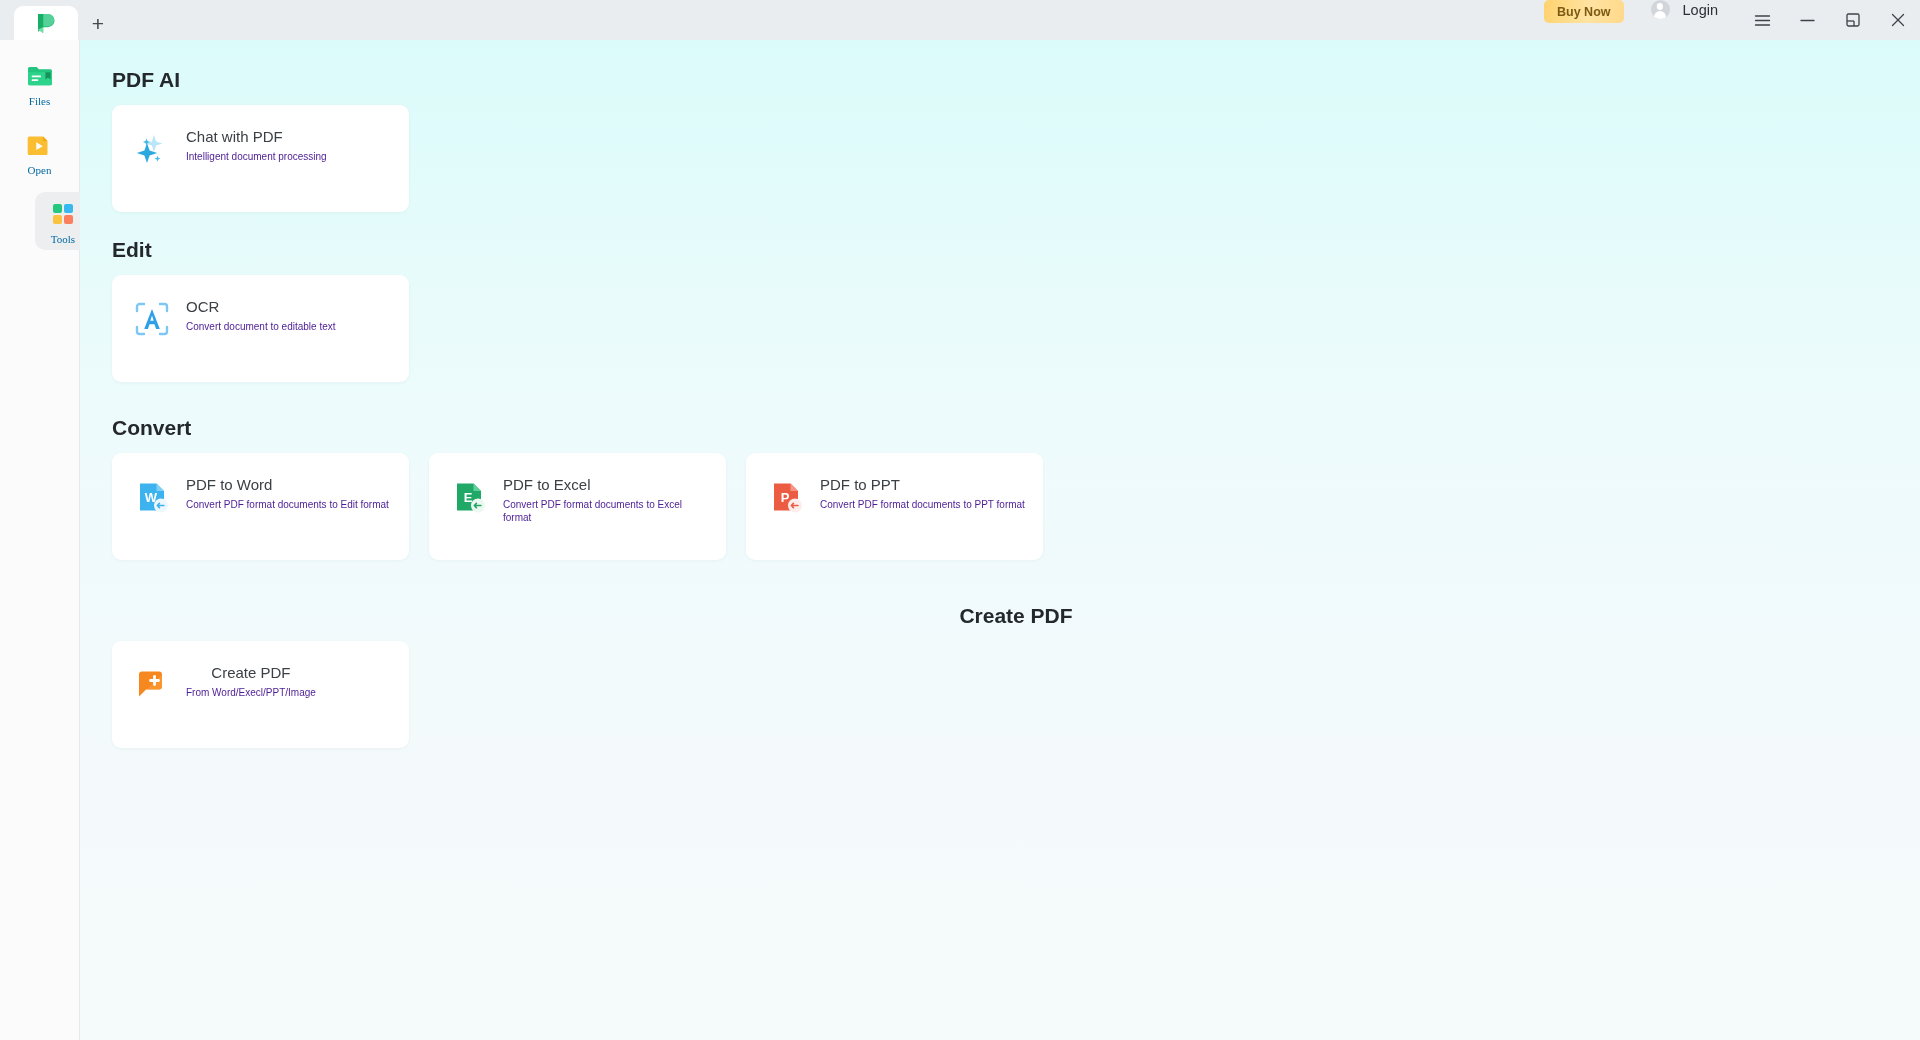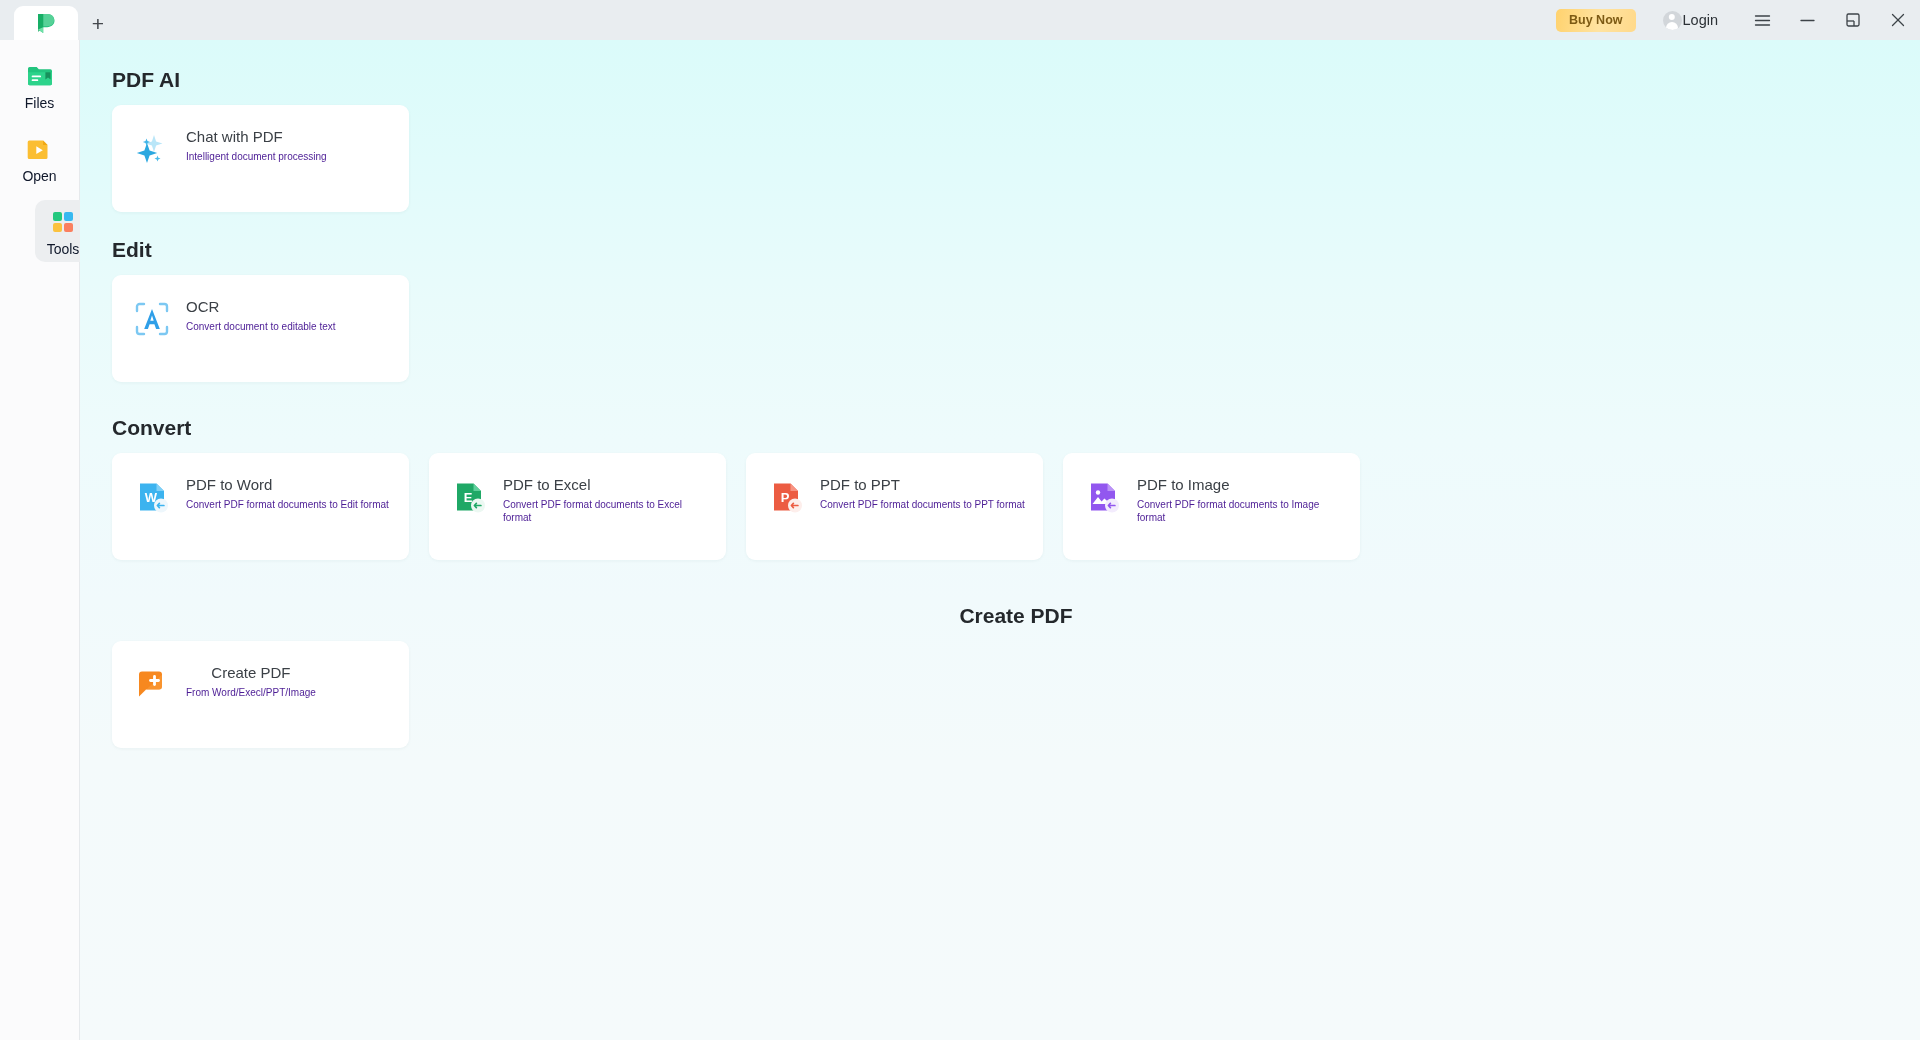--- a/index.html
+++ b/index.html
@@ -26,32 +26,32 @@
   .logo-p { width: 24px; height: 24px; display:block; }
   .new-tab {
     width: 40px; height: 34px;
     display: flex; align-items: center; justify-content: center;
     color: #44484d; font-size: 21px; font-weight: 300;
     line-height: 1;
     cursor: pointer; user-select: none;
   }
   .titlebar-right {
     position: absolute; right: 0; top: 0; height: 40px;
-    display: flex; align-items: center; gap: 0;
+    display: flex; align-items: flex-start; gap: 0;
   }
   .buy-now {
     height: 23px; padding: 0 13px;
     border-radius: 5px;
     background: linear-gradient(100deg,#ffd26e 0%, #ffe3a1 55%, #ffd98a 100%);
     color: #7d5a14; font-size: 12.5px; font-weight: 700;
     display: flex; align-items: center; justify-content: center;
     cursor: pointer; white-space: nowrap;
   }
   .login-wrap {
-    display: flex; align-items: center; gap: 1px;
+    display: flex; align-items: center; gap: 13px;
     margin-left: 27px; cursor: pointer;
   }
   .avatar {
     width: 19px; height: 19px; border-radius: 50%;
     background: #d2d6da; position: relative; overflow: hidden;
     flex: none;
   }
   .avatar::before {
     content: ""; position: absolute; left: 50%; top: 3.2px;
     width: 6.4px; height: 6.4px; border-radius: 50%;
@@ -81,21 +81,21 @@
   }
   .side-item {
     width: 56px; margin: 0 auto 11px auto;
     padding: 7px 0 5px 0;
     border-radius: 10px;
     display: flex; flex-direction: column; align-items: center;
     cursor: pointer;
   }
   .side-item.active { background: #eceef0; margin-left: 35px; }
   .side-ico { width: 30px; height: 30px; display:block; margin-bottom: 4px; }
-  .side-label { font-size: 14px; color: #0f172a; }
+  .side-label { font-size: 11px; color: #0369a1; font-family: Liberation Serif, serif; }
 
   
   .main {
     position: absolute; left: 80px; top: 40px;
     width: 1840px; height: 1000px;
     background: linear-gradient(180deg,
        #dbfbfa 0%, #e1fbfb 12%, #e9fbfb 26%, #eefbfc 40%,
        #f1fafc 56%, #f4fafb 72%, #f5fafb 100%);
     overflow: hidden;
   }
@@ -320,36 +320,20 @@
             <circle cx="29" cy="28.5" r="7" fill="#fdeeeb"></circle>
             <path d="M25.5 28.5h6.4M27.4 26.3l-2 2.2 2 2.2" stroke="#ec5c42" stroke-width="1.7" fill="none" stroke-linecap="round" stroke-linejoin="round"></path>
           </svg>
         </span>
         <div class="card-txt">
           <div class="card-title">PDF to PPT</div>
           <div class="card-desc">Convert PDF format documents to PPT format</div>
         </div>
       </div>
 
-      <div class="card">
-        <span class="card-ico">
-          <svg width="40" height="40" viewBox="0 0 40 40">
-            <path d="M8 6.5h16.5L32 14v19.5H8V6.5z" fill="#9257ef"></path>
-            <path d="M24.5 6.5L32 14h-7.5V6.5z" fill="#bb93f7"></path>
-            <circle cx="15" cy="15.5" r="2.2" fill="#ffffff"></circle>
-            <path d="M9.5 27l5.5-7 3.6 4.4 2.8-3 6.1 5.6H9.5z" fill="#ffffff"></path>
-            <circle cx="29" cy="28.5" r="7" fill="#f3ecfd"></circle>
-            <path d="M25.5 28.5h6.4M27.4 26.3l-2 2.2 2 2.2" stroke="#9257ef" stroke-width="1.7" fill="none" stroke-linecap="round" stroke-linejoin="round"></path>
-          </svg>
-        </span>
-        <div class="card-txt">
-          <div class="card-title">PDF to Image</div>
-          <div class="card-desc">Convert PDF format documents to Image format</div>
-        </div>
-      </div>
     </div>
   </div>
 
   <div class="section sec-gap-3">
     <div class="section-title">Create PDF</div>
     <div class="cards">
 
       <div class="card">
         <span class="card-ico">
           <svg width="40" height="40" viewBox="0 0 40 40">

